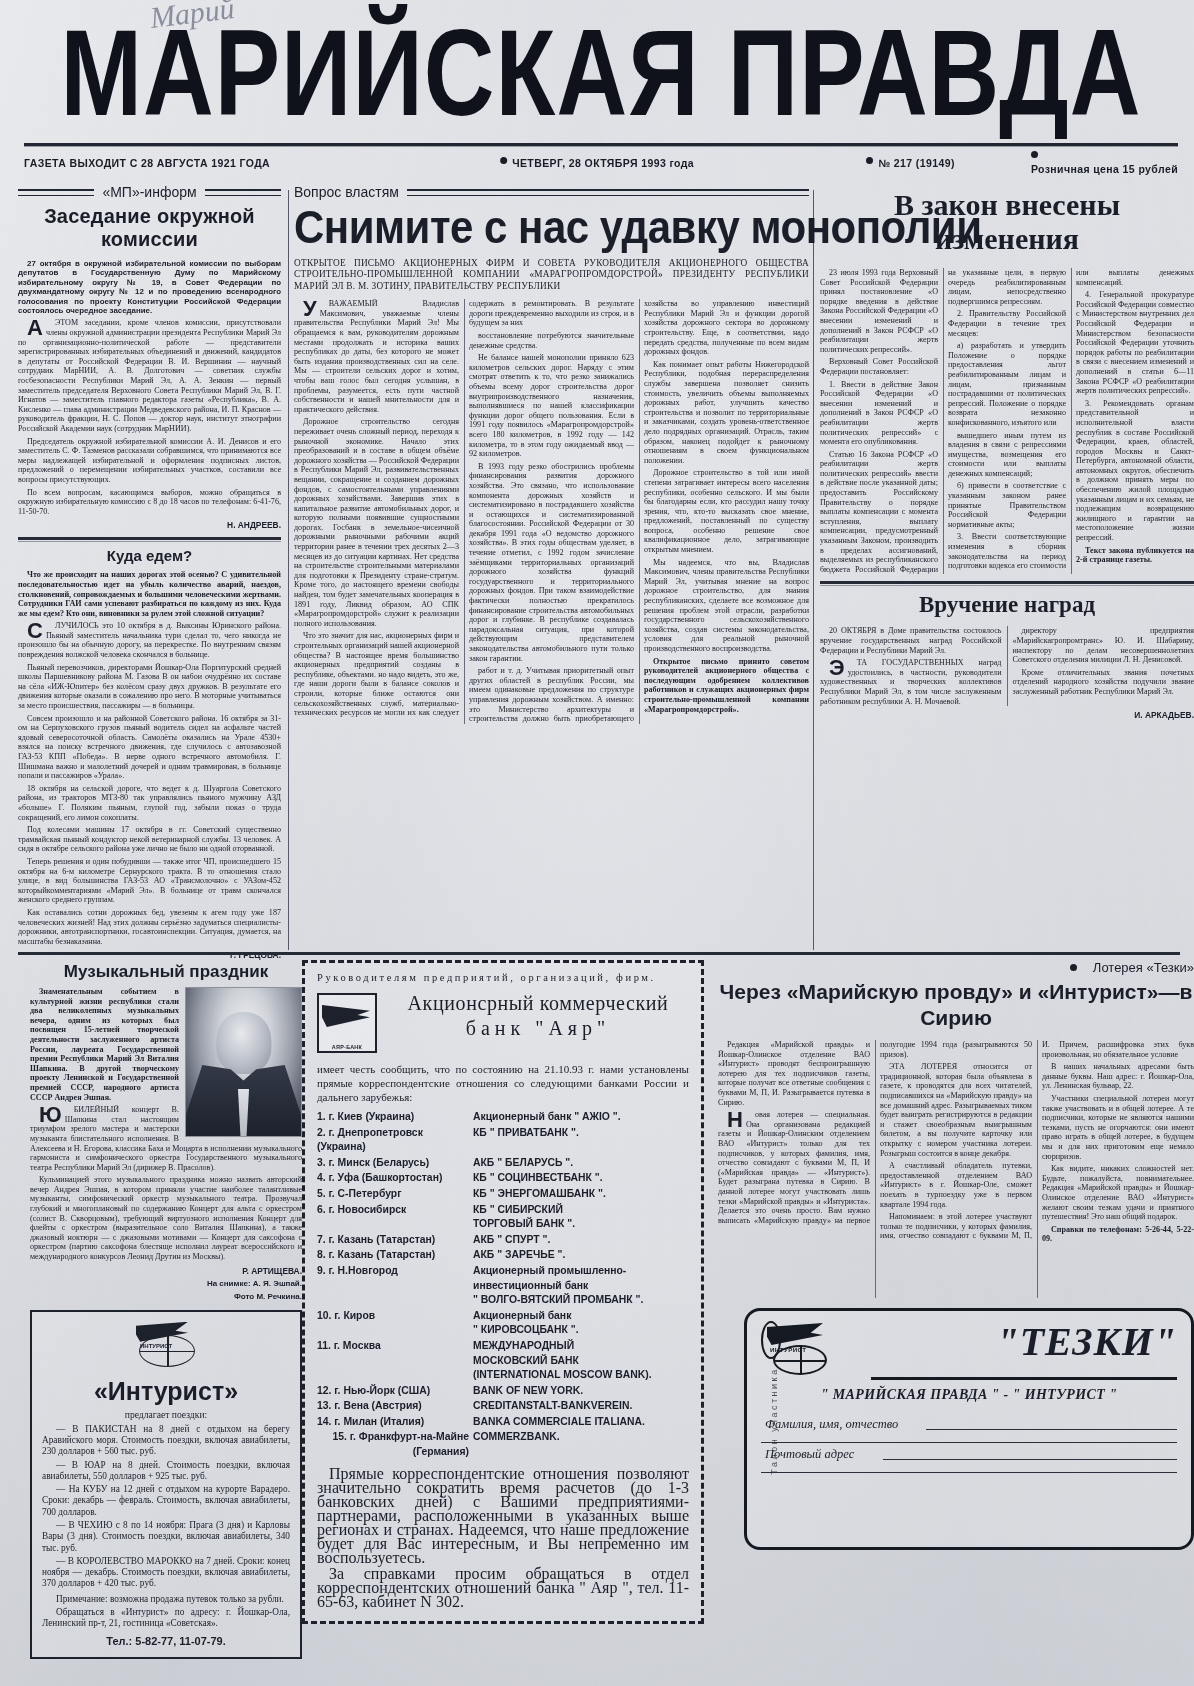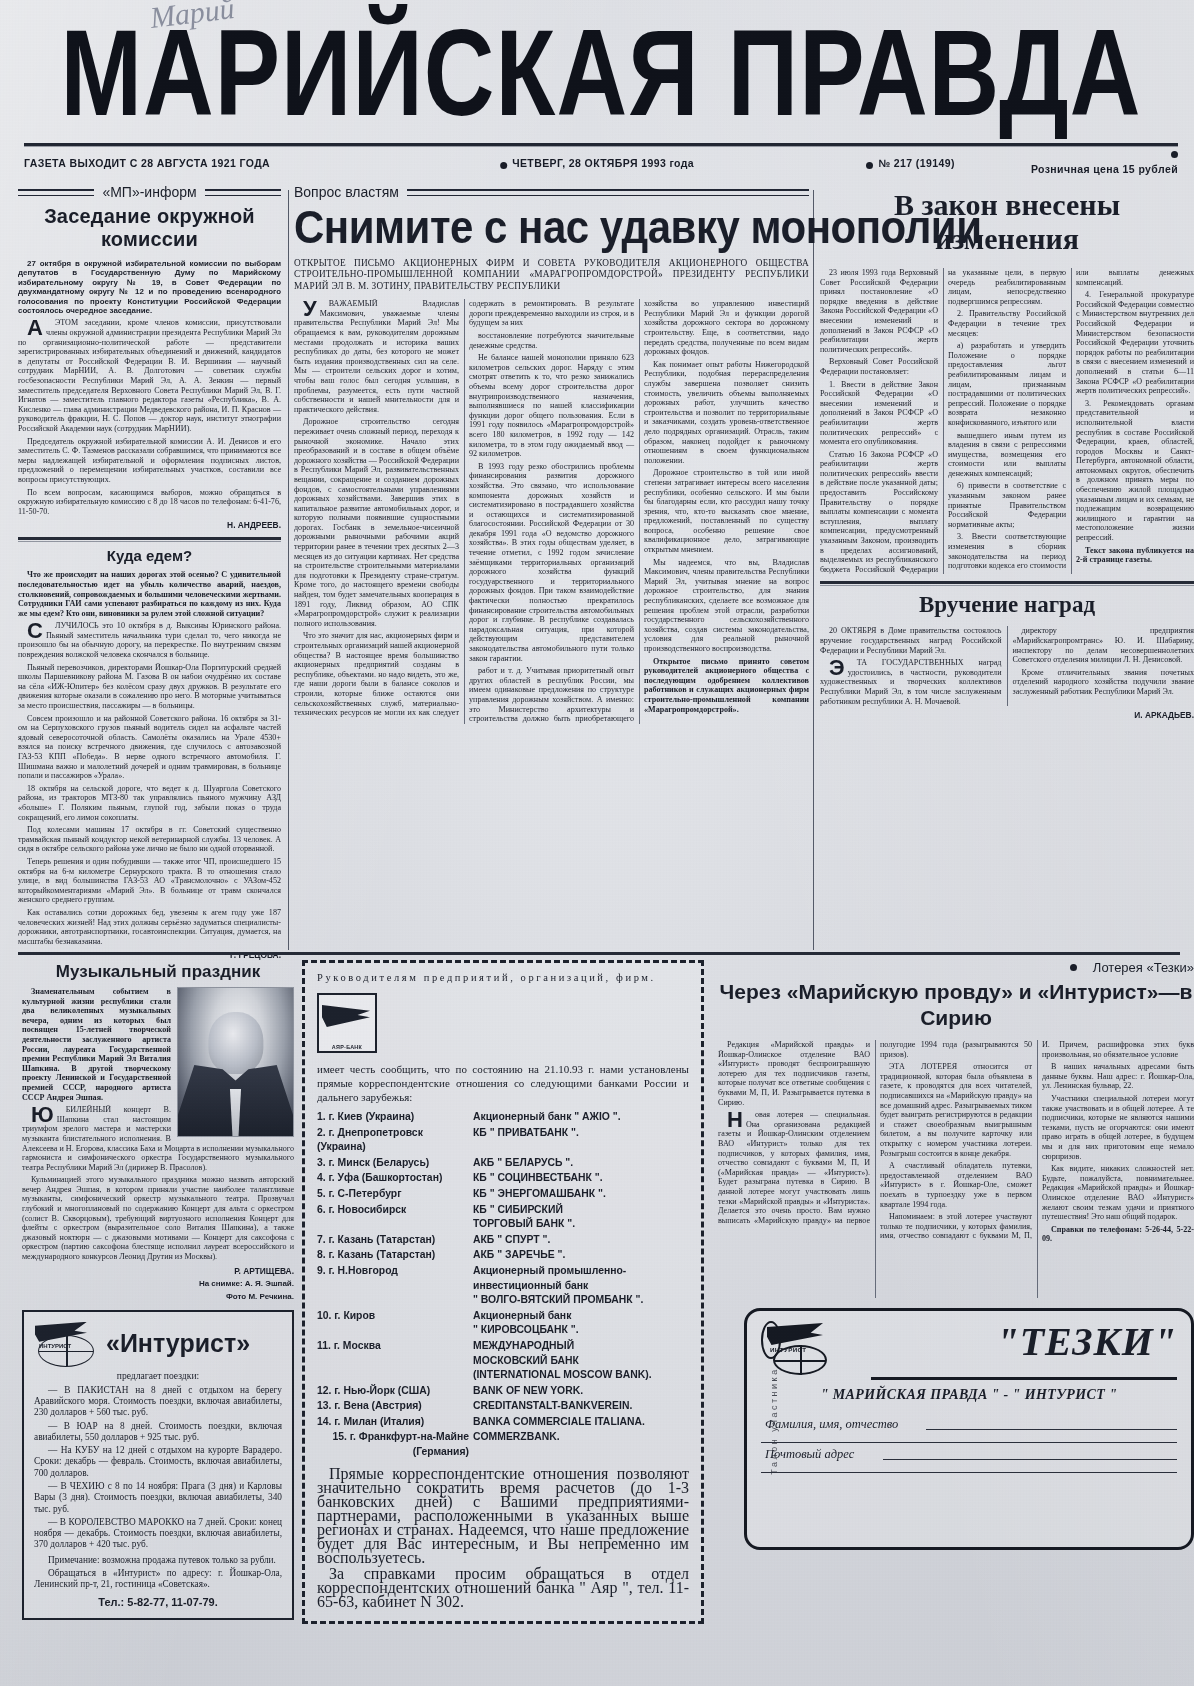--- a/index.html
+++ b/index.html
@@ -50,21 +50,21 @@
   }
   .mh-rule{position:absolute;left:24px;right:16px;top:143px;height:3px;background:#222733;}
   .mh-rule:after{content:"";position:absolute;left:0;right:0;top:3px;height:1px;background:#4b5160;opacity:.5;}
   .mh-info{
     position:absolute;left:24px;right:16px;top:152px;height:22px;
     font-family:"Liberation Sans", sans-serif;
     font-size:10.5px;font-weight:700;letter-spacing:.4px;
     color:#191d28;
     display:flex;align-items:center;
   }
-  .mh-info .seg{display:flex;align-items:flex-end;gap:5px;}
+  .mh-info .seg{display:flex;align-items:flex-start;gap:5px;}
   .mh-info .s1{flex:0 0 auto;}
   .mh-info .s2{position:absolute;left:50%;transform:translateX(-52%);}
   .mh-info .s3{position:absolute;left:73%;}
   .mh-info .s4{position:absolute;right:0;flex-direction:column;}
   .bullet{width:7px;height:7px;border-radius:50%;background:#1a1e29;display:inline-block;}
 
   
   .topzone{position:absolute;left:18px;right:14px;top:184px;height:770px;}
   .colA{position:absolute;left:0;width:263px;top:0;bottom:0;}
   .colB{position:absolute;left:276px;width:515px;top:0;bottom:0;}
@@ -133,21 +133,21 @@
     text-align:center;margin:6px 0 6px 0;
   }
   h3.sub2{
     font-family:"Liberation Serif",serif;
     font-weight:700;font-size:23px;line-height:26px;
     text-align:center;margin:8px 0 8px 0;
   }
 
   
   .botzone{position:absolute;left:18px;right:14px;top:960px;height:712px;}
-  .bA{position:absolute;left:4px;width:272px;top:0;bottom:0;}
+  .bA{position:absolute;left:12px;width:272px;top:0;bottom:0;}
   .bB{position:absolute;left:284px;width:402px;top:0;bottom:0;}
   .bC{position:absolute;left:700px;width:476px;top:0;bottom:0;}
 
   
   .photo{
     width:115px;height:148px;float:right;margin:0 0 4px 6px;
     background:
       radial-gradient(ellipse at 52% 30%, #f2f3f5 0%, #cfd2d8 30%, #9aa0ab 55%, #5c6270 78%, #2e3340 100%);
     position:relative;overflow:hidden;border:1px solid #8e939e;
   }
@@ -262,21 +262,21 @@
   .fieldrow .ln.short{left:165px;bottom:17px;}
   .numrow{position:relative;height:52px;}
   .numrow .lab{
     font-family:"Liberation Serif",serif;font-style:italic;font-size:12.5px;line-height:15px;
     position:absolute;left:4px;top:2px;width:235px;
   }
   .numbox{position:absolute;right:4px;top:6px;width:150px;height:38px;border:2px solid #161a23;border-radius:9px;}
 
   
   .intbox{border:2px solid #1d222d;padding:9px 10px 10px 10px;background:rgba(255,255,255,.18);}
-  .int-head{display:flex;align-items:center;gap:10px;margin-bottom:3px;}
+  .int-head{display:flex;align-items:center;gap:10px;margin-bottom:3px;flex-direction:column;}
   .int-mark{width:62px;height:46px;position:relative;flex:0 0 auto;}
   .int-mark .globe{position:absolute;left:4px;bottom:0;width:54px;height:30px;border:1.6px solid #1d222d;border-radius:50%;}
   .int-mark .globe:before{content:"";position:absolute;left:0;right:0;top:50%;height:1.6px;background:#1d222d;}
   .int-mark .globe:after{content:"";position:absolute;left:50%;top:0;bottom:0;width:1.6px;background:#1d222d;}
   .int-mark .swoosh{position:absolute;left:1px;top:1px;width:52px;height:20px;background:#1d222d;
     clip-path:polygon(0 20%,100% 0,76% 46%,100% 56%,8% 100%,0 64%);}
   .int-mark .cap{position:absolute;left:5px;top:22px;font-family:"Liberation Sans",sans-serif;font-size:6px;font-weight:700;}
   .int-title{font-family:"Liberation Sans",sans-serif;font-weight:700;font-size:25px;}
   .int-offer{font-family:"Liberation Serif",serif;font-size:9.6px;text-align:center;margin:1px 0 4px 0;}
   .int-list{font-size:9.3px;line-height:11.3px;text-align:justify;}
@@ -468,20 +468,24 @@
     </div>
 
     <div class="bB">
       <div class="bankbox">
         <div class="bank-top">Руководителям предприятий, организаций, фирм.</div>
 
         <div class="bank-logo">
           <span class="wing"></span>
           <span class="cap">АЯР-БАНК</span>
         </div>
+        <div class="bank-name">
+          <div>Акционсрный коммерческий</div>
+          <div class="l2">банк "Аяр"</div>
+        </div>
         <div style="clear:both;"></div>
 
         <div class="bank-lead">имеет честь сообщить, что по состоянию на 21.10.93 г. нами установлены прямые корреспондентские отношения со следующими банками России и дальнего зарубежья:</div>
 
         <div class="bank-list">
           <div class="bank-row">
             <span class="nm">1.  г. Киев (Украина)</span>
             <span class="bk">Акционерный банк " АЖІО ".</span>
           </div>
           <div class="bank-row">

